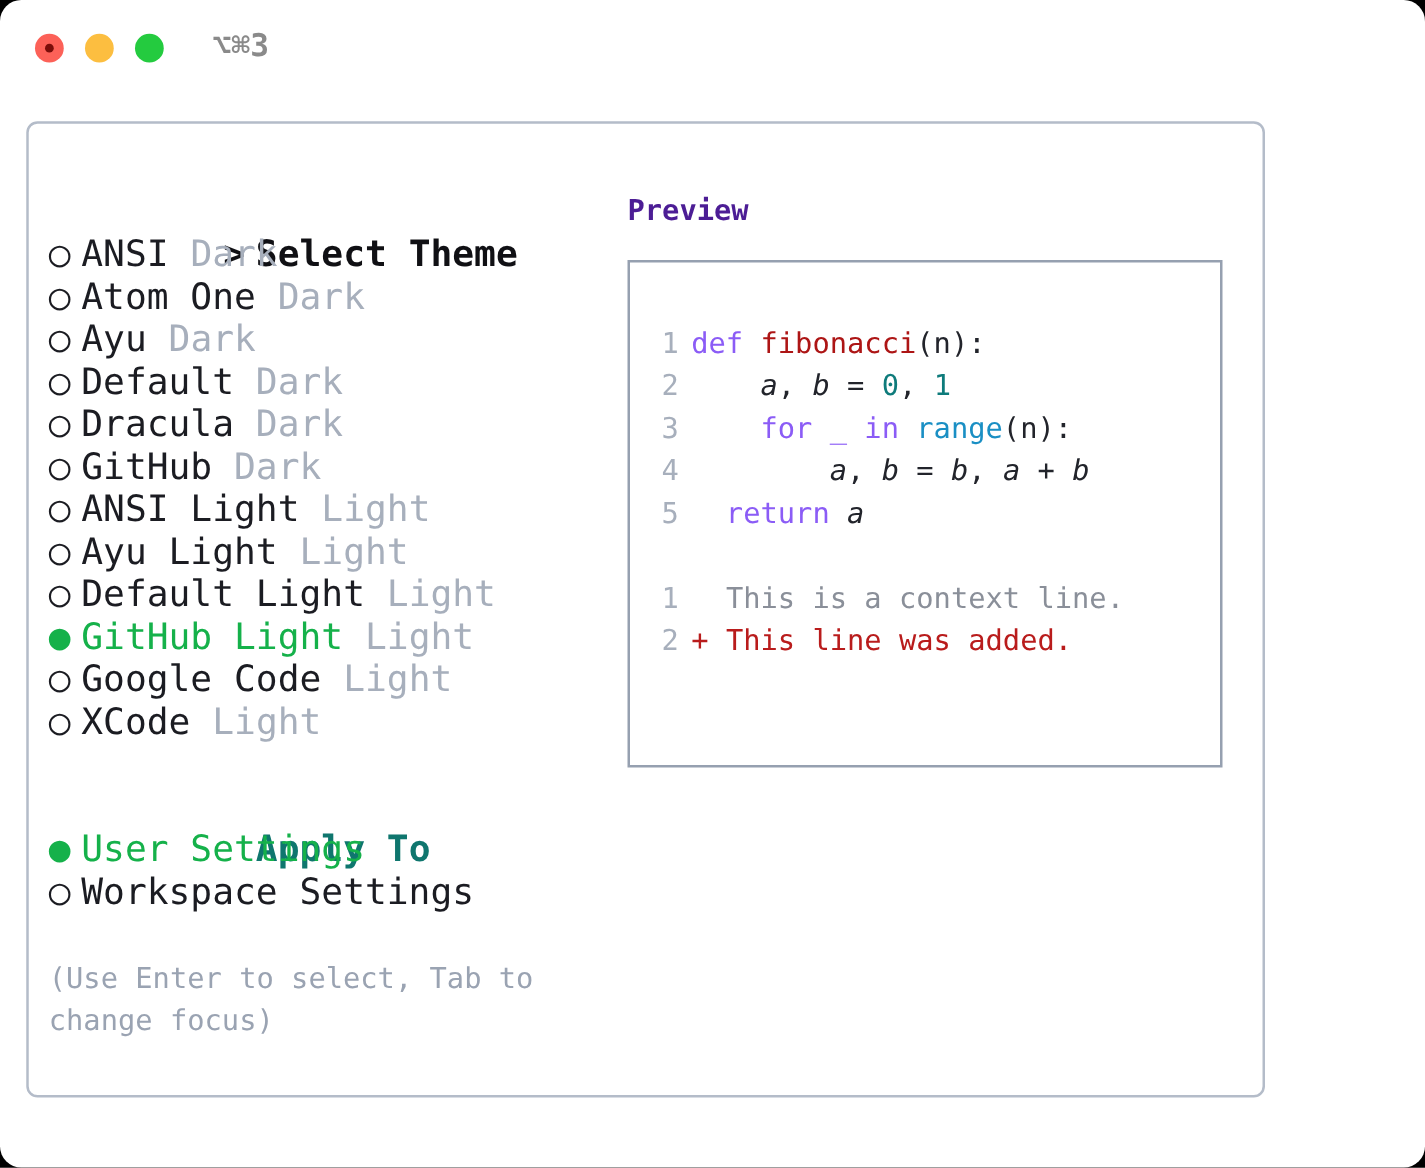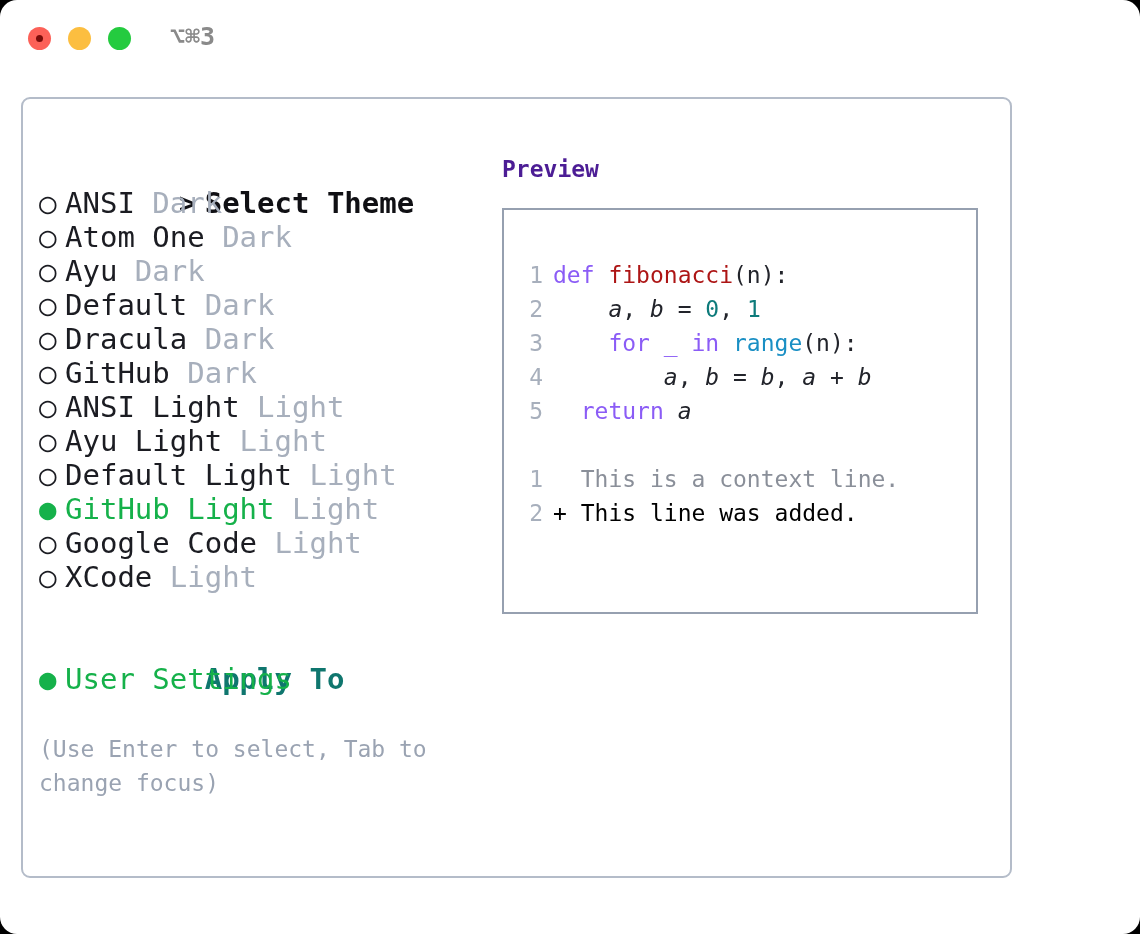--- a/index.html
+++ b/index.html
@@ -170,21 +170,21 @@
   .tok-kw   { color: #8b5cf6; }
   .tok-fn   { color: #ad1515; }
   .tok-builtin { color: #1a8fc4; }
   .tok-num  { color: #0e7b7b; }
   .tok-var  { font-style: italic; color: #22242b; }
   .tok-punc { color: #22242b; }
   .blank-line { height: 34px; }
 
   .diff-ctx { color: #8a8f99; }
   .diff-del { color: #c0302b; }
-  .diff-add { color: #000000; }
+  .diff-add { color: #b91c1c; }
 </style>
 </head>
 <body>
 
 <div class="window">
 
   <div class="titlebar">
     <div class="light light-close"></div>
     <div class="light-close-dot"></div>
     <div class="light light-min"></div>
@@ -216,20 +216,21 @@
         </div>
 
       <div class="spacer-row"></div>
 
       <div class="row section-head">
         <span class="marker"> </span><span>Apply To</span>
       </div>
 
       <div id="apply-items">
           <div class="row row-selected"><span class="marker">●</span><span class="item-name">User Settings</span></div>
+          <div class="row"><span class="marker">○</span><span class="item-name">Workspace Settings</span></div>
         </div>
 
       <div class="hint">(Use Enter to select, Tab to change focus)</div>
     </div>
 
     <div class="right-col">
       <div class="preview-title">Preview</div>
       <div class="preview-box">
         <div class="code-area">
           <div id="code-lines">

